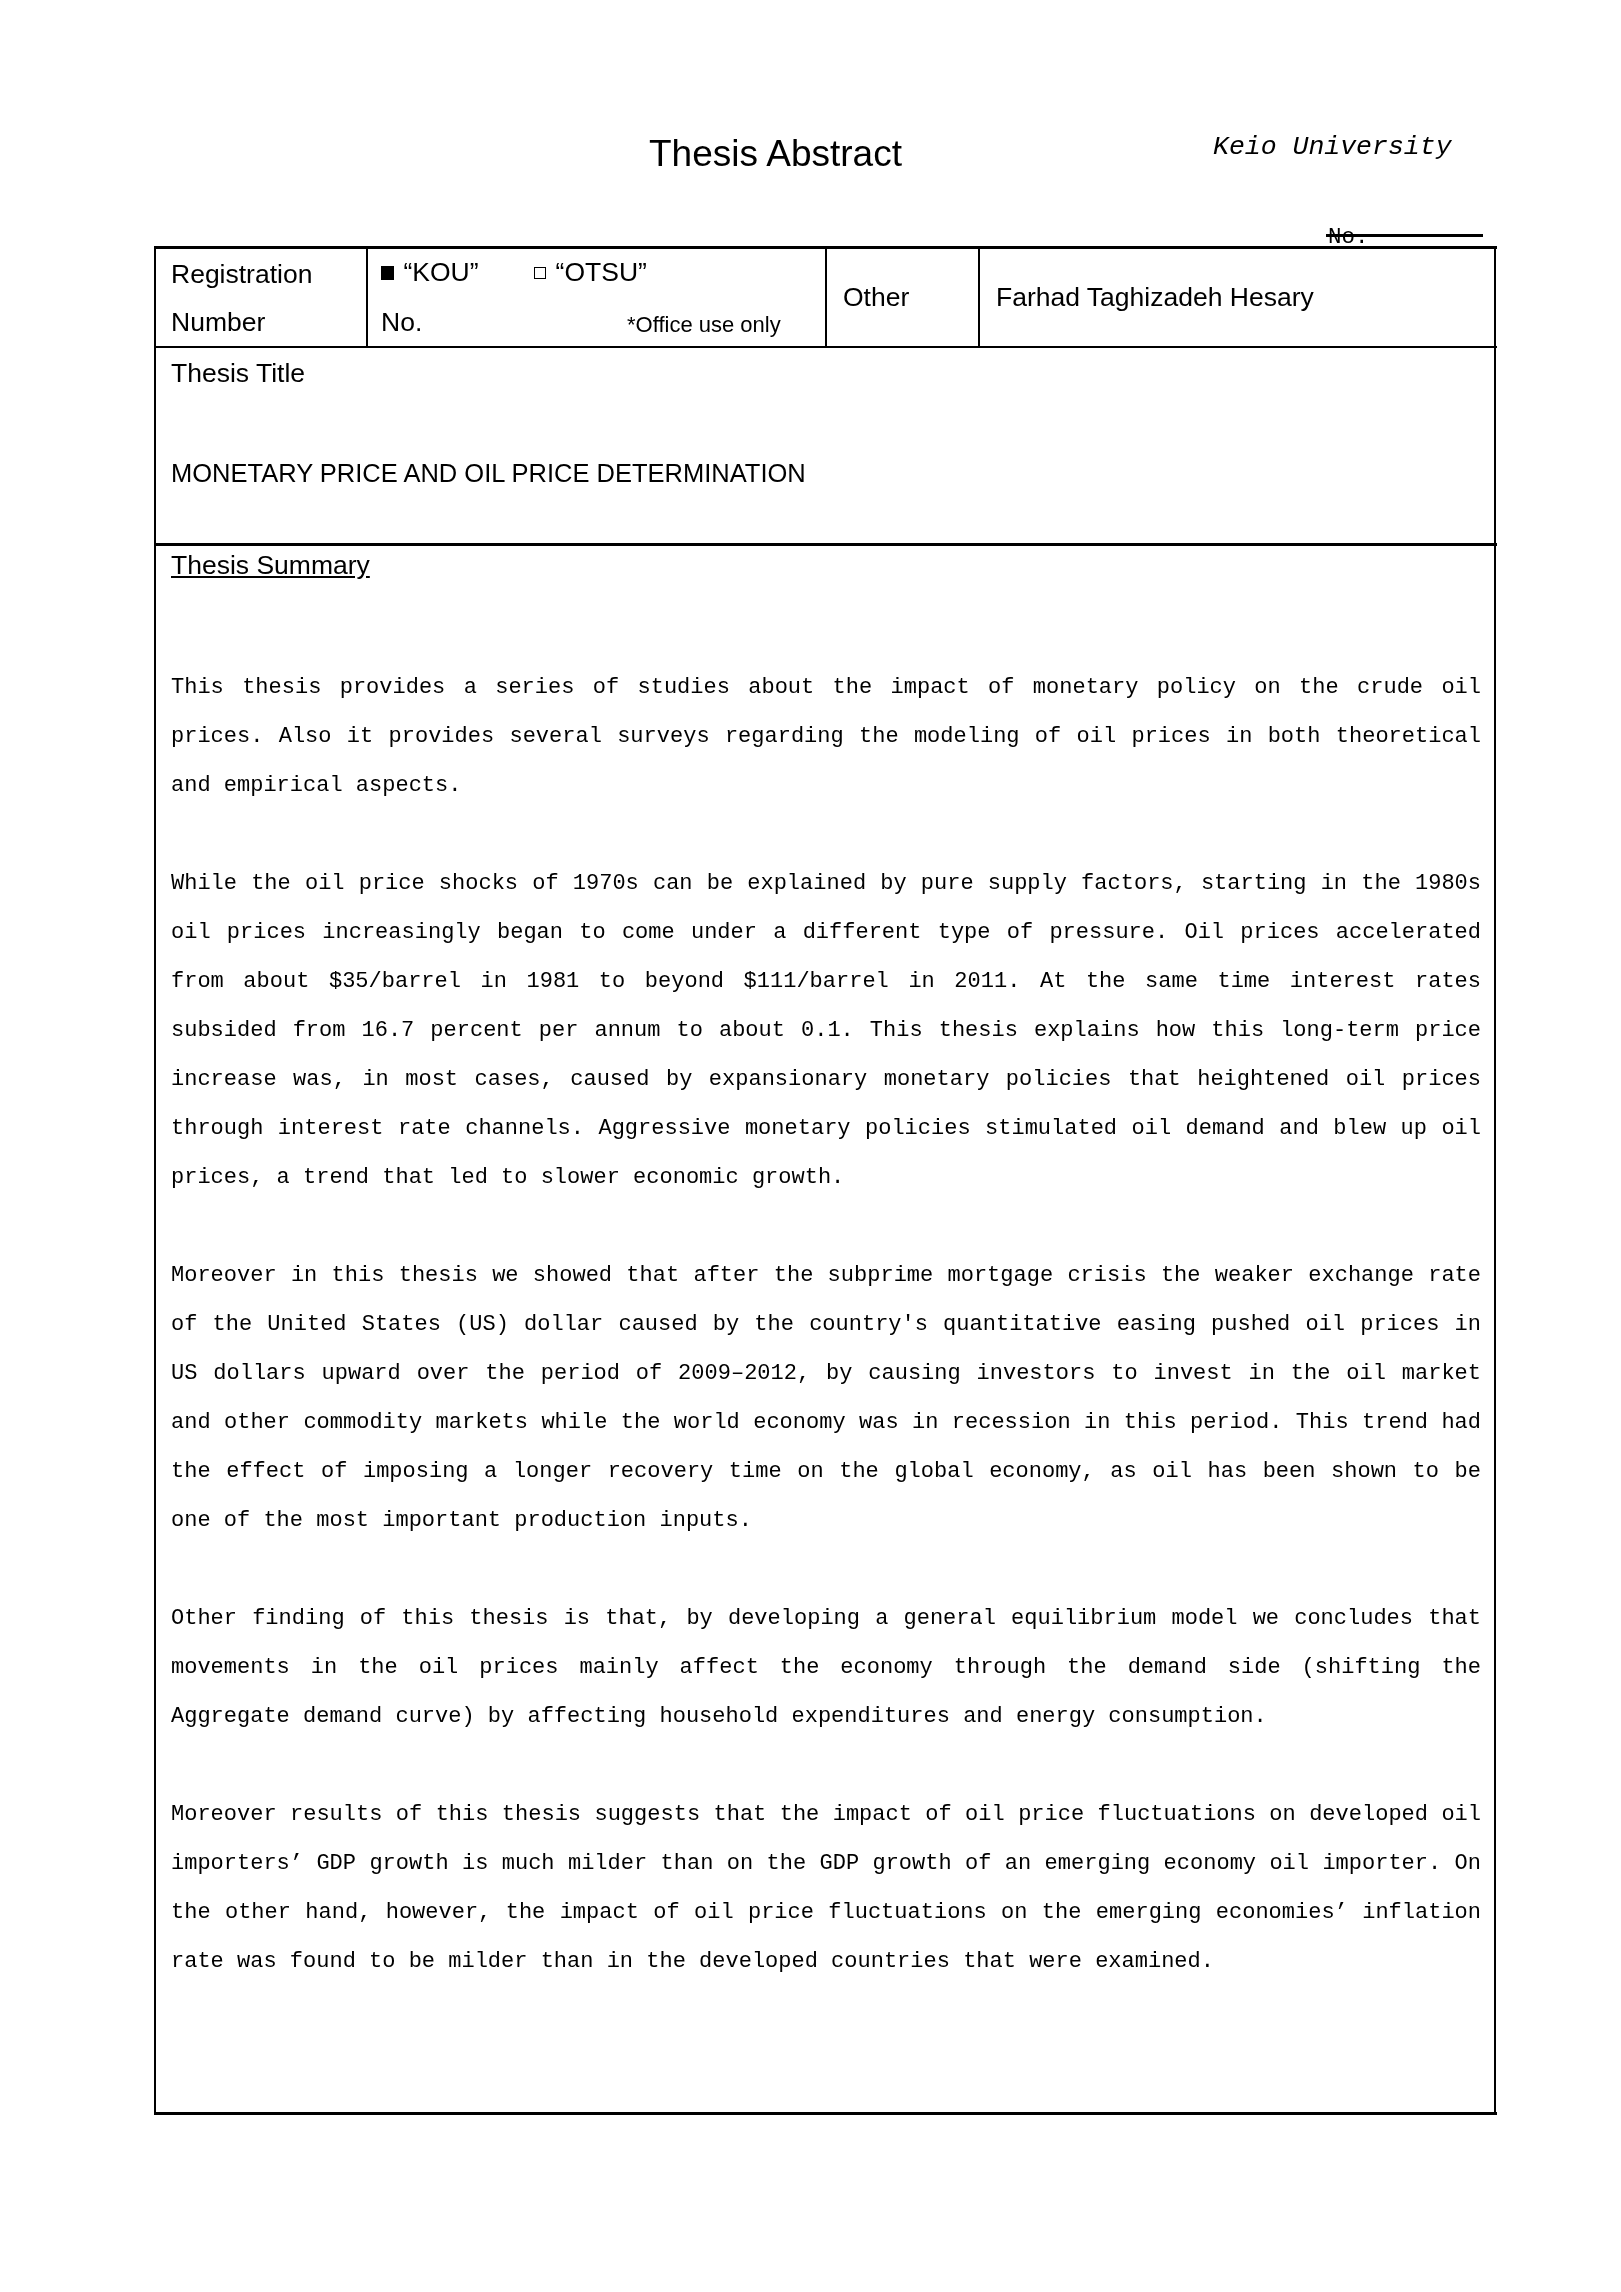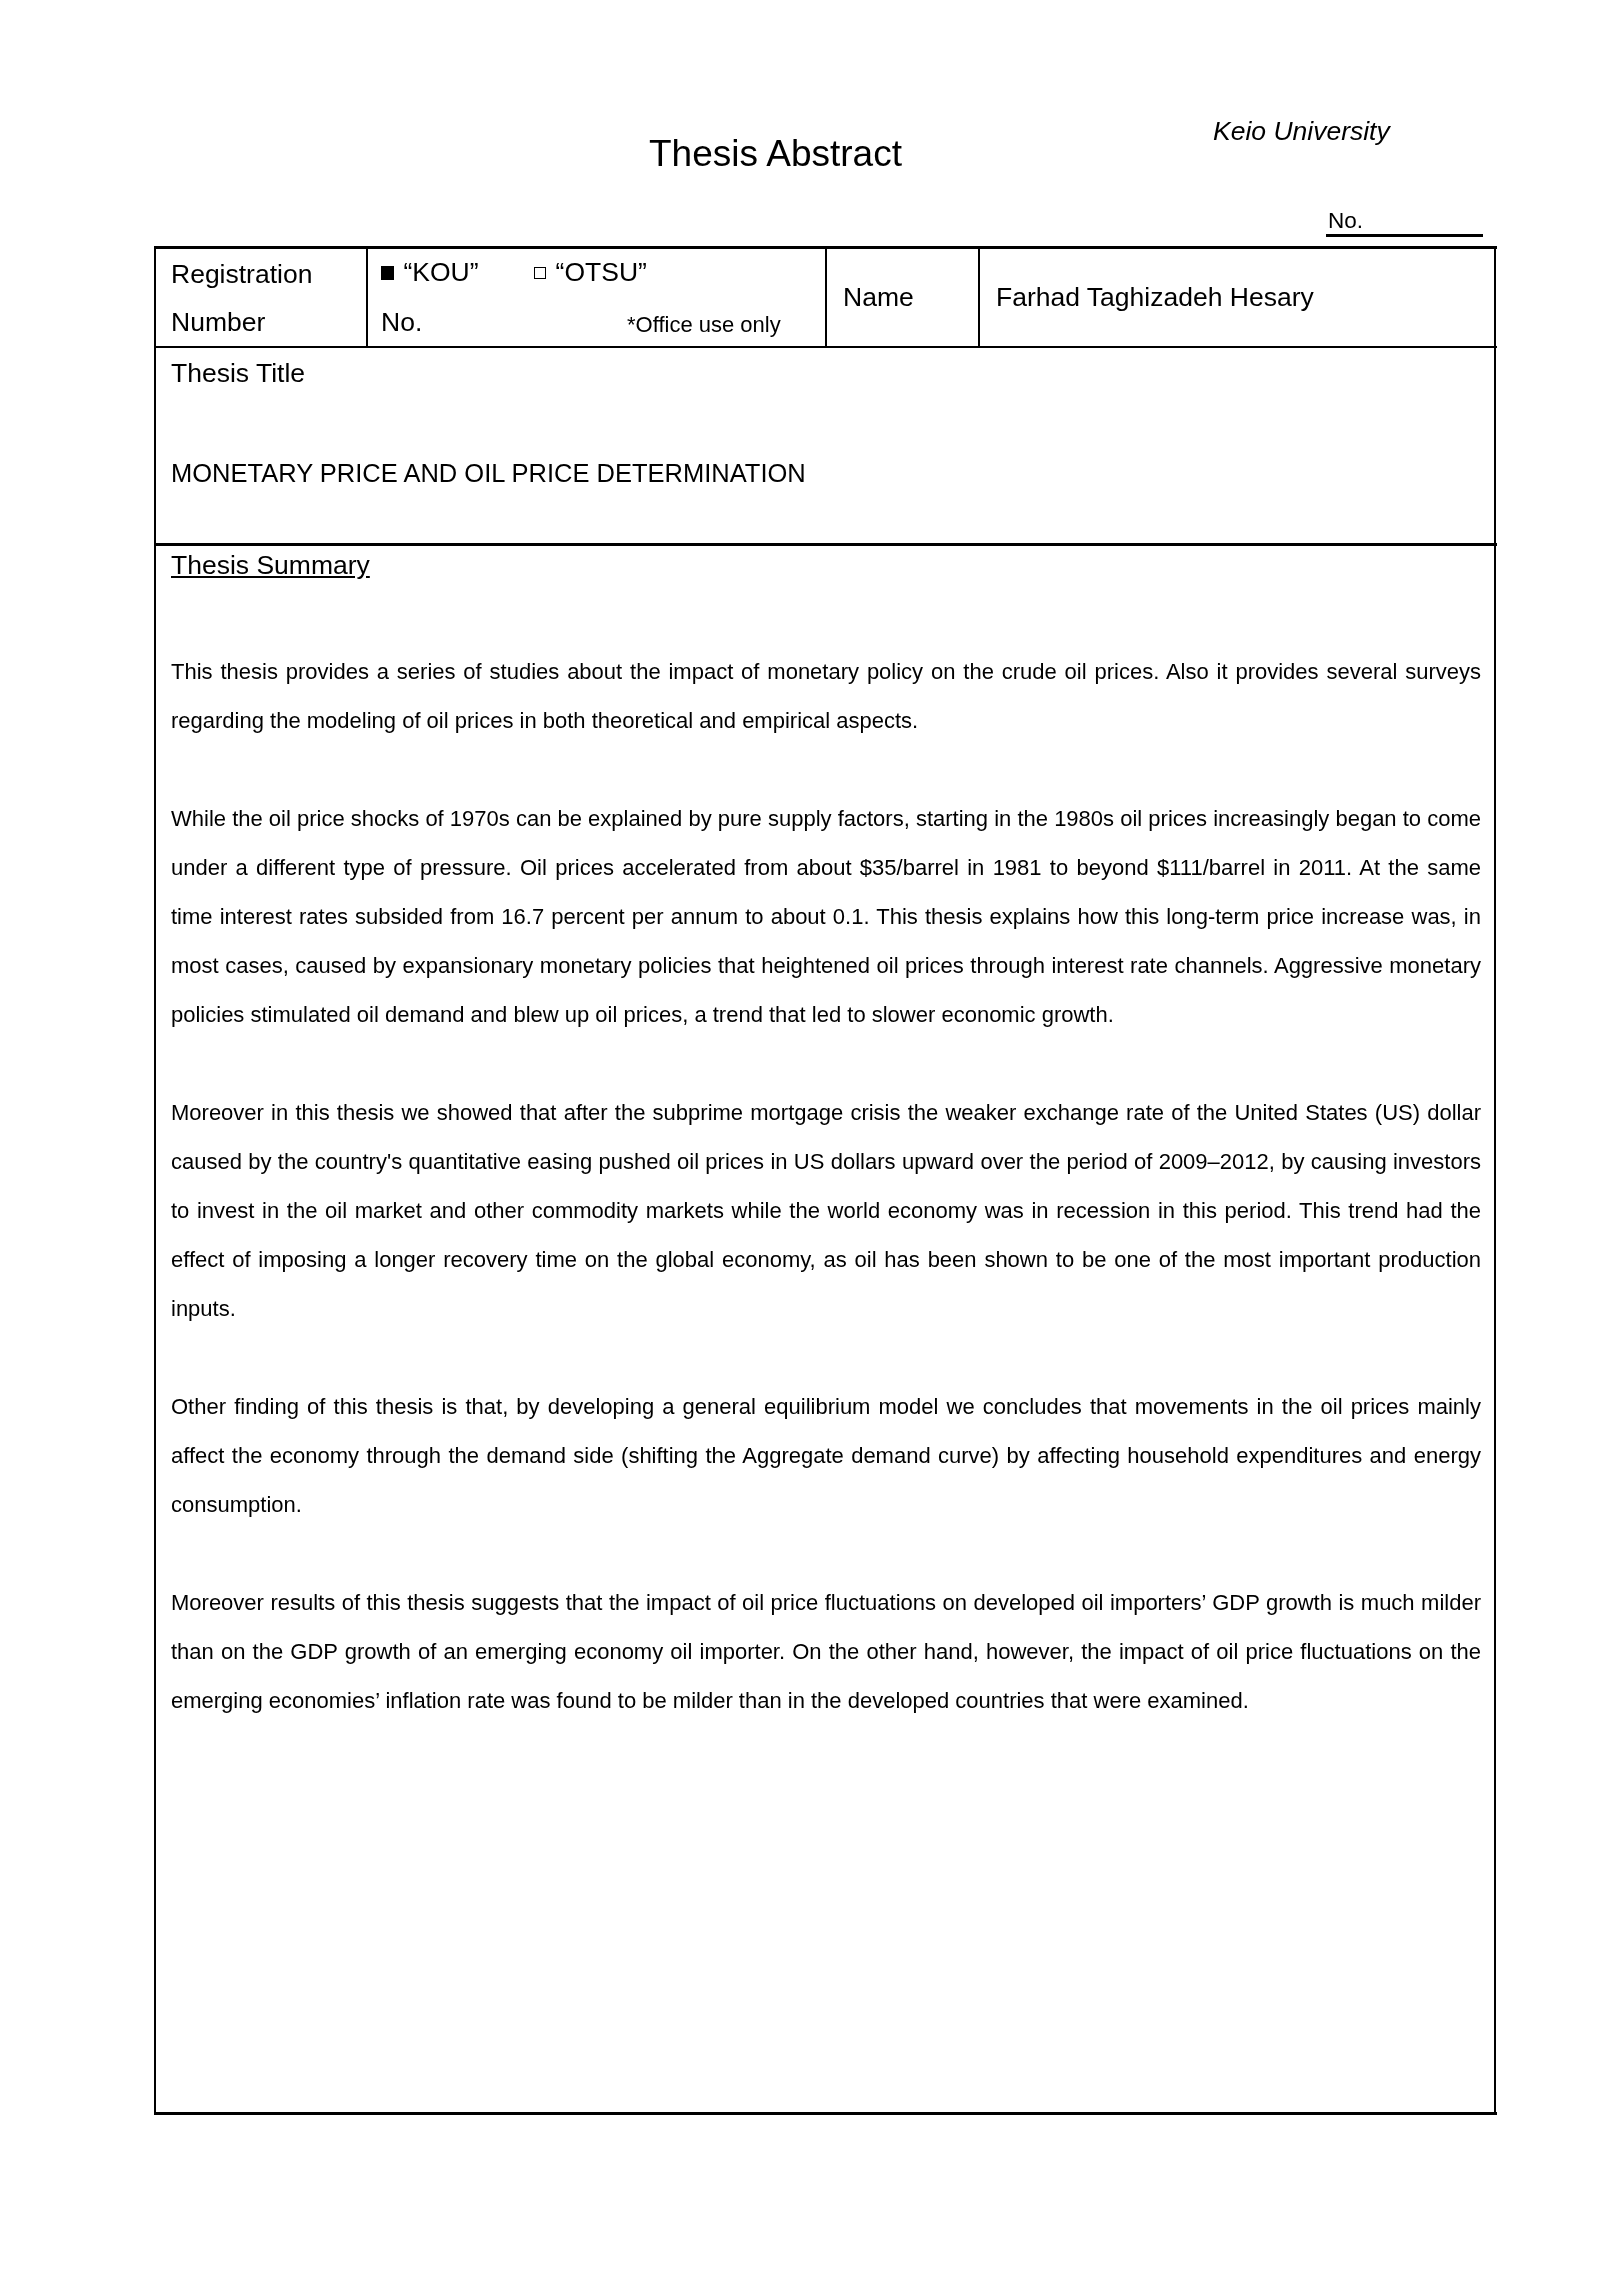--- a/index.html
+++ b/index.html
@@ -1,19 +1,19 @@
 <!DOCTYPE html>
 <html><head>
 <meta charset="utf-8">
 <style>
   html, body { margin: 0; padding: 0; background: #ffffff; }
   body { width: 1621px; height: 2293px; position: relative; overflow: hidden; color: #000; }
   .abs { position: absolute; }
   .sans { font-family: "Liberation Sans", "DejaVu Sans", sans-serif; }
-  .serif { font-family: Liberation Sans, sans-serif; }
+  .serif { font-family: Liberation Mono, monospace; margin-top: 16px; }
 
   #univ { left: 1213px; top: 116px; font-size: 26.5px; font-style: italic; }
   #doc-title { left: 649px; top: 133px; font-size: 37px; }
   #no-label { left: 1328px; top: 208px; font-size: 22.5px; }
   #no-line { left: 1326px; top: 234px; width: 157px; height: 2.9px; background: #000; }
 
   
   .hl { position: absolute; height: 2px; background: #000; }
   .vl { position: absolute; width: 2px; background: #000; }
 
@@ -59,21 +59,21 @@
   <span class="kou-box"></span><span>“KOU”</span>
 </div>
 <div class="cell-text sans" style="left:534px; top:259px;">
   <span class="otsu-box"></span><span>“OTSU”</span>
 </div>
 <div class="cell-text sans" style="left:381px; top:309px;">
   <span>No.</span>
 </div>
 <div class="cell-text sans" style="left:627px; top:314px; font-size:22px;">*Office use only</div>
 
-<div class="cell-text sans" style="left:843px; top:284px;">Name</div>
+<div class="cell-text sans" style="left:843px; top:284px;">Other</div>
 <div class="cell-text sans" style="left:996px; top:284px;">Farhad Taghizadeh Hesary</div>
 
 <div class="cell-text sans" style="left:171px; top:360px;">Thesis Title</div>
 <div class="cell-text sans" style="left:171px; top:461px; font-size:25.5px;">MONETARY PRICE AND OIL PRICE DETERMINATION</div>
 
 <div class="cell-text sans" style="left:171px; top:552px;text-decoration:underline;">Thesis Summary</div>
 
 <div id="summary" class="serif">
   <p>This thesis provides a series of studies about the impact of monetary policy on the crude oil prices. Also it provides several surveys regarding the modeling of oil prices in both theoretical and empirical aspects.</p>
   <p>While the oil price shocks of 1970s can be explained by pure supply factors, starting in the 1980s oil prices increasingly began to come under a different type of pressure. Oil prices accelerated from about $35/barrel in 1981 to beyond $111/barrel in 2011. At the same time interest rates subsided from 16.7 percent per annum to about 0.1. This thesis explains how this long-term price increase was, in most cases, caused by expansionary monetary policies that heightened oil prices through interest rate channels. Aggressive monetary policies stimulated oil demand and blew up oil prices, a trend that led to slower economic growth.</p>

